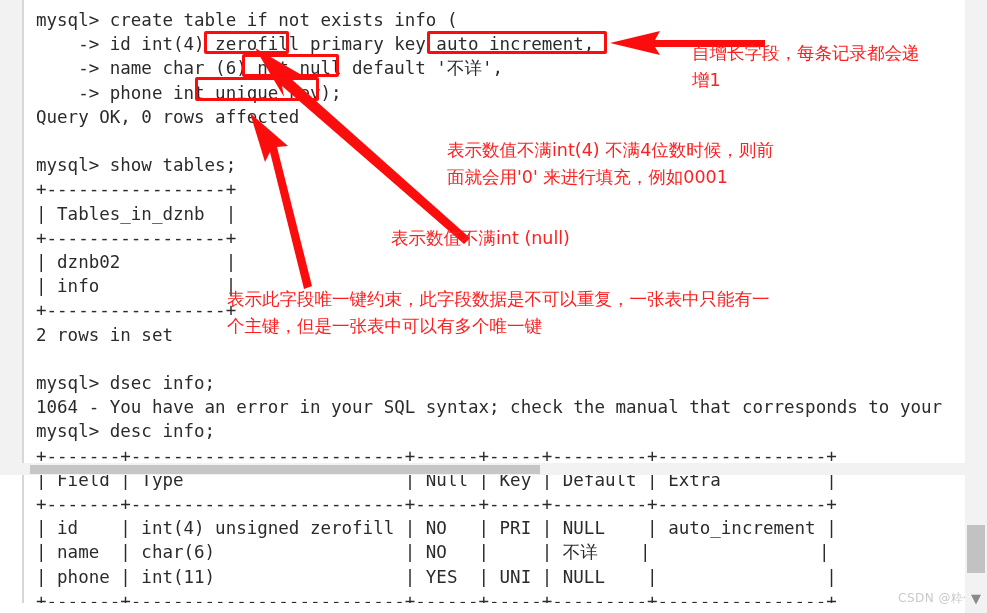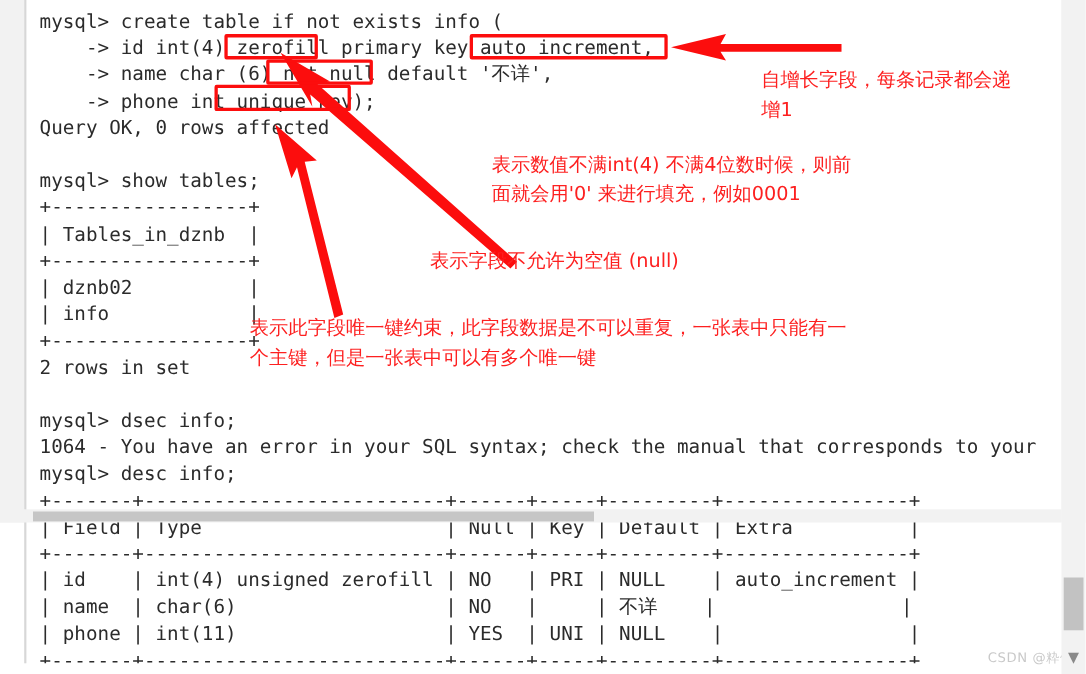--- a/index.html
+++ b/index.html
@@ -145,27 +145,27 @@
     <g>
       <polygon points="250,113 288,146 277,147 312,286 304,289 270,152 265,162" fill="#fc0d0d"></polygon>
     </g>
   </svg>
 
   <div class="redbox" style="left:204px; top:31px; width:85px; height:23px;"></div>
   <div class="redbox" style="left:427px; top:31px; width:180px; height:23px;"></div>
   <div class="redbox" style="left:242px; top:54px; width:97px; height:23px;"></div>
   <div class="redbox" style="left:195px; top:77px; width:124px; height:24px;"></div>
 
-  <div class="note" style="left:692px; top:60px; width:290px;">自增长字段，每条记录都会递
+  <div class="note" style="left:692px; top:40px; width:290px;">自增长字段，每条记录都会递
 增1</div>
 
   <div class="note" style="left:447px; top:137px; width:500px;">表示数值不满int(4) 不满4位数时候，则前
 面就会用'0' 来进行填充，例如0001</div>
 
-  <div class="note" style="left:391px; top:225px; width:420px;">表示字段不允许为空值 (null)</div>
+  <div class="note" style="left:391px; top:225px; width:420px;">表示数值不满int (null)</div>
 
   <div class="note" style="left:227px; top:286px; width:700px;">表示此字段唯一键约束，此字段数据是不可以重复，一张表中只能有一
 个主键，但是一张表中可以有多个唯一键</div>
 
   <div class="watermark" style="left:898px; top:590px;">CSDN @粋僕</div>
 
   <div id="vscroll">
     <div id="vthumb"></div>
     <div id="vdown">▼</div>
   </div>

